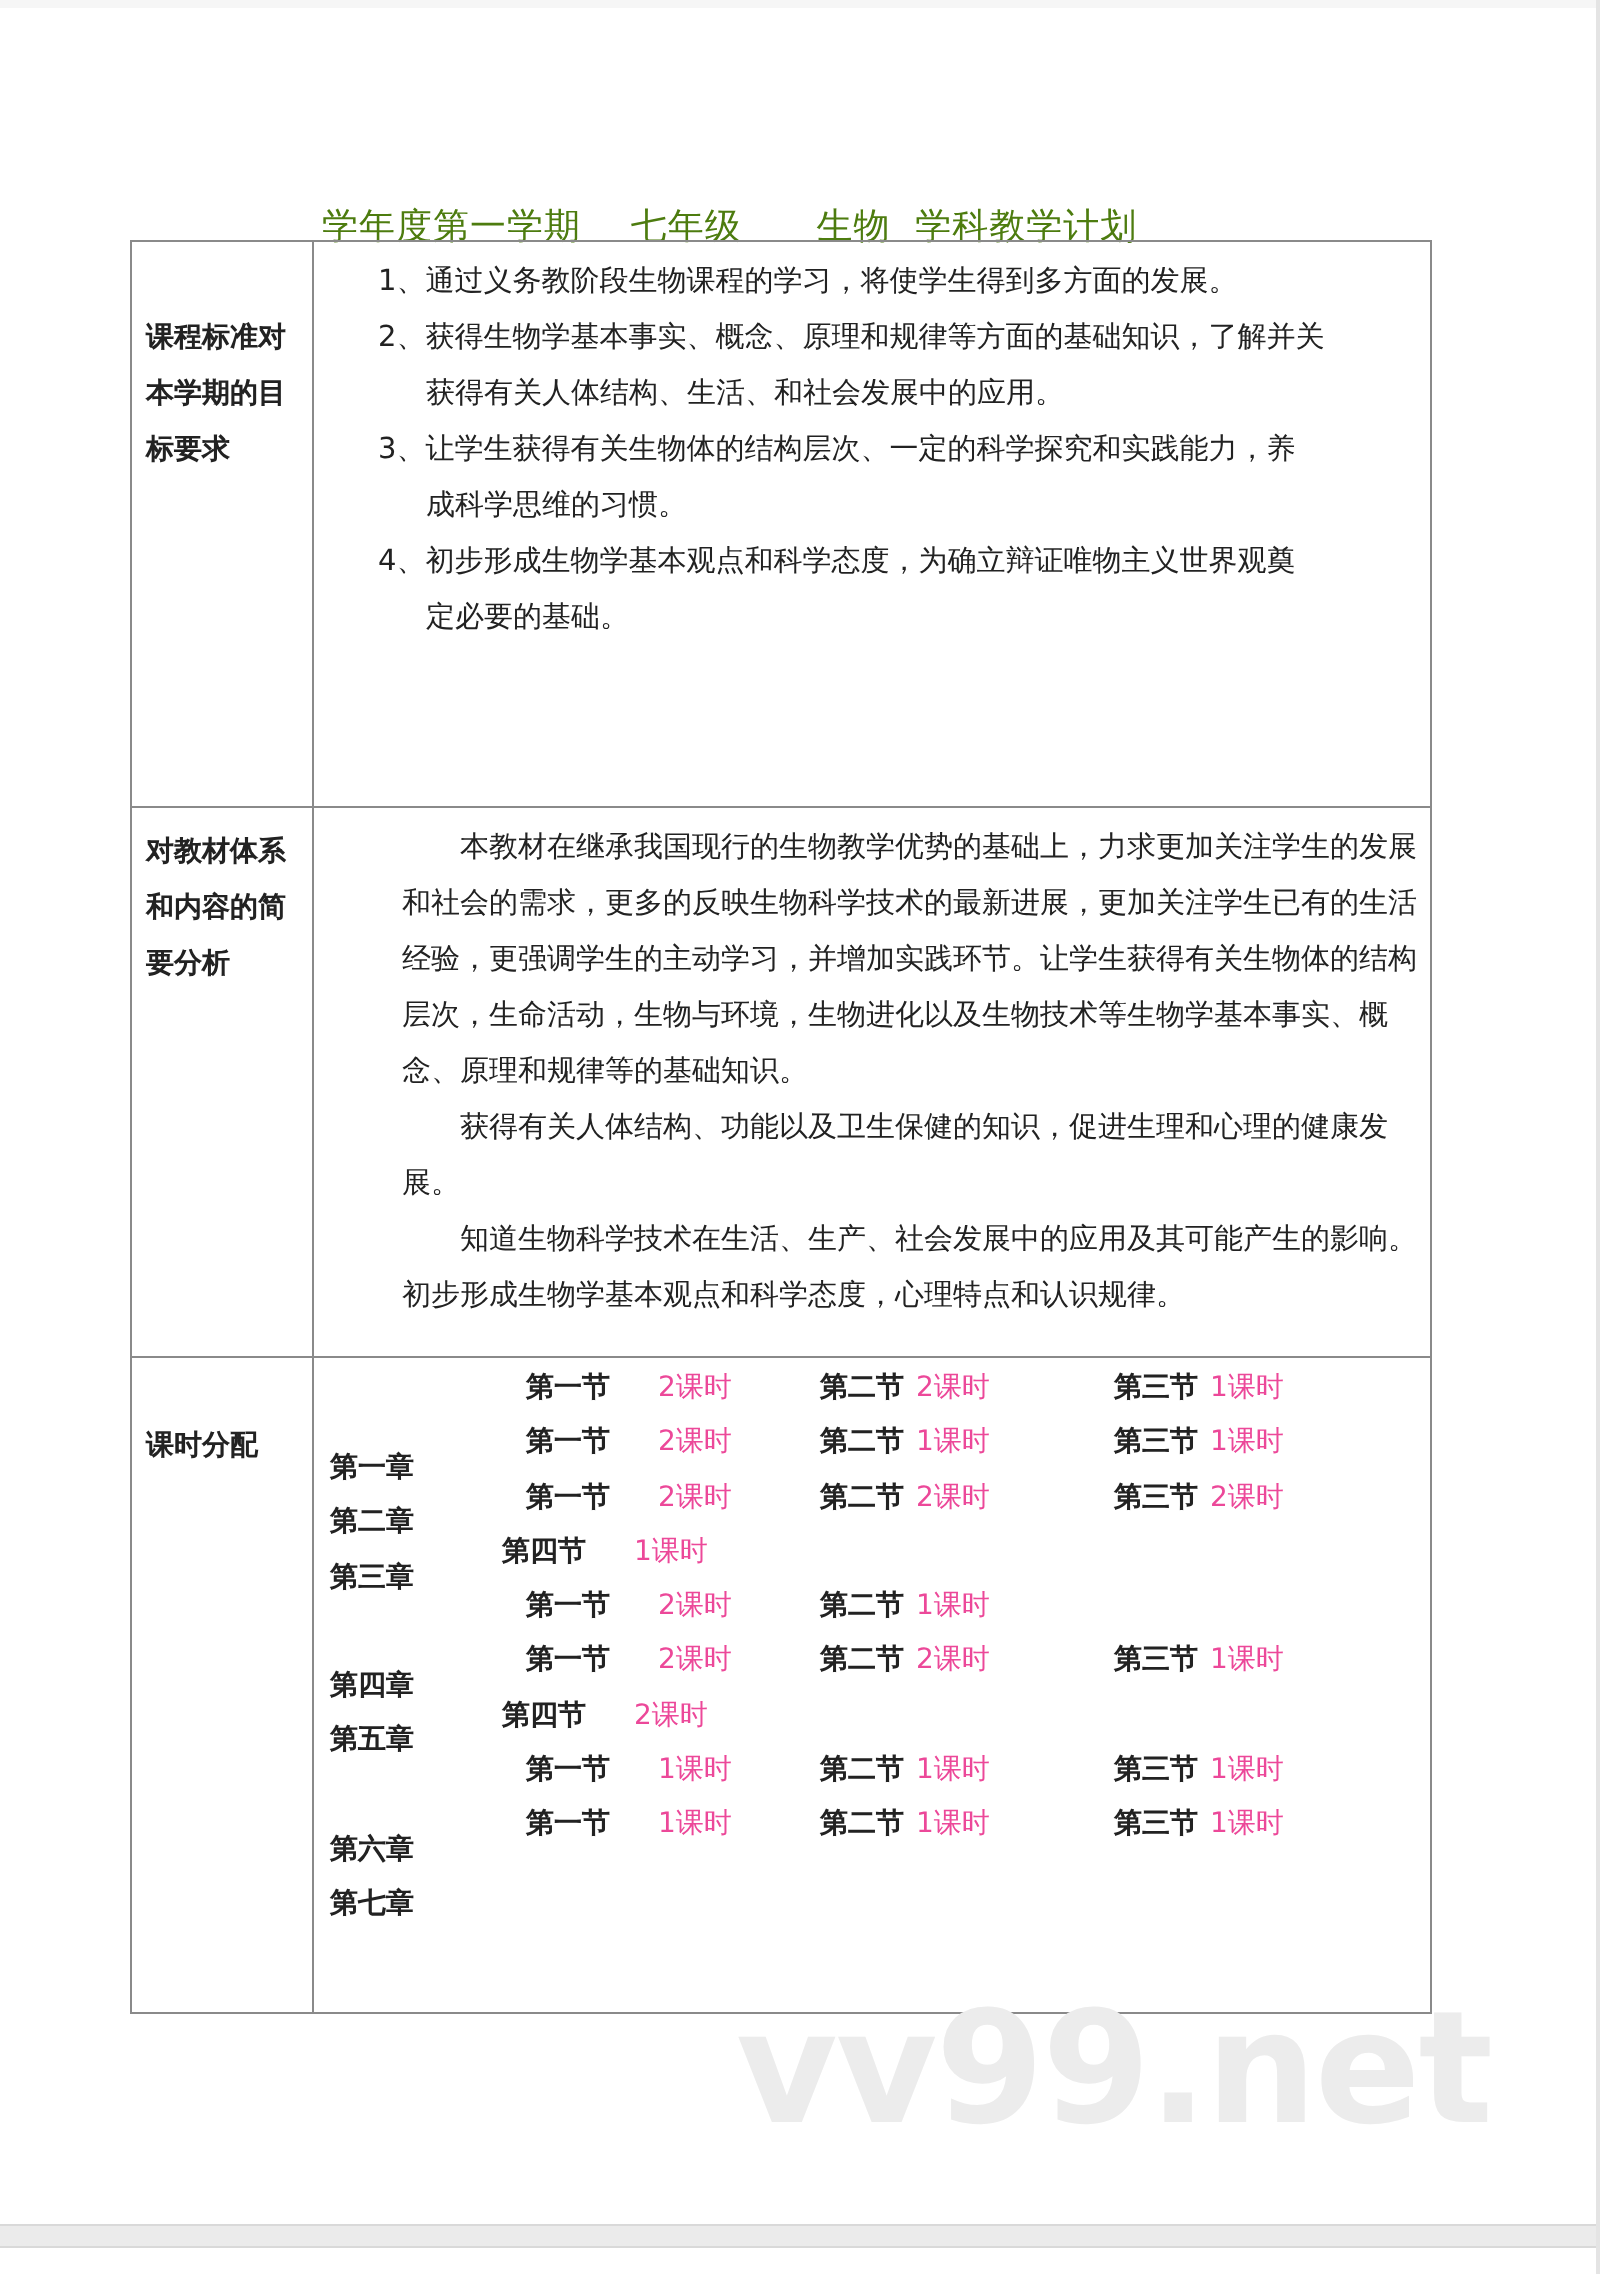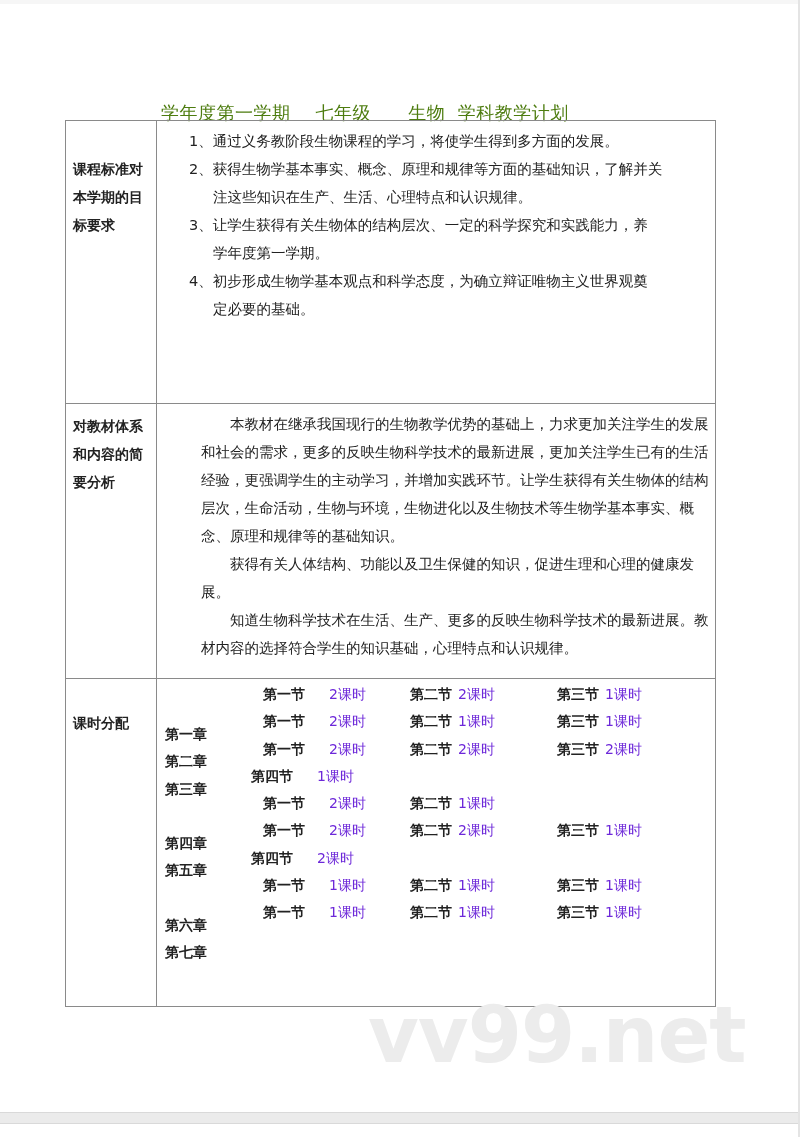--- a/index.html
+++ b/index.html
@@ -29,21 +29,21 @@
     .goal-item { padding-left: 24px; text-indent: 0; }
     .goal-item .cont { display: block; padding-left: 24px; }
     .para { text-indent: 2em; margin-left: 36px; }
     .hour-row { display: flex; height: 27.3px; line-height: 27.3px; font-size: 14px; }
     .hour-row .chapter { width: 98px; font-weight: bold; margin-top: 40px; }
     .hour-row .sec { display: flex; }
     .hour-row .sec1 { width: 147px; }
     .hour-row .sec2 { width: 147px; }
     .hour-row .sec3 { width: 120px; }
     .hour-row .sec .sname { font-weight: bold; }
-    .hour-row .sec .hrs { color: #6d28d9; }
+    .hour-row .sec .hrs { color: #ec4899; }
     .hour-row.cont-row { padding-left: 86px; text-align: center; }
     .gap-a { display: inline-block; width: 24px; }
     .gap-b { display: inline-block; width: 6px; }
     .watermark {
       position: absolute; left: 368px; top: 996px;
       font-family: "DejaVu Sans", sans-serif; font-weight: bold; font-size: 78px;
       color: #ececec; letter-spacing: -1px; line-height: 1;
     }
     .bottom-bar {
       position: absolute; left: 0; top: 1112px; width: 798px; height: 12px;
@@ -61,39 +61,39 @@
 <table class="plan-table">
   <tbody>
       <tr class="row-goals">
     <td class="label-cell">课程标准对本学期的目标要求</td>
     <td class="content-cell">
       <div class="goal-item">
         <span>1、</span><span>通过义务教阶段生物课程的学习，将使学生得到多方面的发展。</span>
       </div>
       <div class="goal-item">
         <span>2、</span><span>获得生物学基本事实、概念、原理和规律等方面的基础知识，了解并关</span>
-        <span class="cont">注这些知识在生产、生活、心理特点和认识规律。</span>
+        <span class="cont">获得有关人体结构、生活、和社会发展中的应用。</span>
       </div>
       <div class="goal-item">
         <span>3、</span><span>让学生获得有关生物体的结构层次、一定的科学探究和实践能力，养</span>
-        <span class="cont">学年度第一学期。</span>
+        <span class="cont">成科学思维的习惯。</span>
       </div>
       <div class="goal-item">
         <span>4、</span><span>初步形成生物学基本观点和科学态度，为确立辩证唯物主义世界观奠</span>
         <span class="cont">定必要的基础。</span>
       </div>
     </td>
   </tr>
 
   <tr class="row-analysis">
     <td class="label-cell">对教材体系和内容的简要分析</td>
     <td class="content-cell">
       <p class="para">本教材在继承我国现行的生物教学优势的基础上，力求更加关注学生的发展和社会的需求，更多的反映生物科学技术的最新进展，更加关注学生已有的生活经验，更强调学生的主动学习，并增加实践环节。让学生获得有关生物体的结构层次，生命活动，生物与环境，生物进化以及生物技术等生物学基本事实、概念、原理和规律等的基础知识。</p>
       <p class="para">获得有关人体结构、功能以及卫生保健的知识，促进生理和心理的健康发展。</p>
-      <p class="para">知道生物科学技术在生活、生产、更多的反映生物科学技术的最新进展。教材内容的选择符合学生的知识基础，心理特点和认识规律。</p>
+      <p class="para">知道生物科学技术在生活、生产、社会发展中的应用及其可能产生的影响。初步形成生物学基本观点和科学态度，心理特点和认识规律。</p>
     </td>
   </tr>
 
   <tr class="row-hours">
     <td class="label-cell">课时分配</td>
     <td class="content-cell" style="padding-top:2px;">
       <div class="hour-row">
         <span class="chapter">第一章</span>
         <span class="sec sec1">
               <span class="sname">第一节</span>

